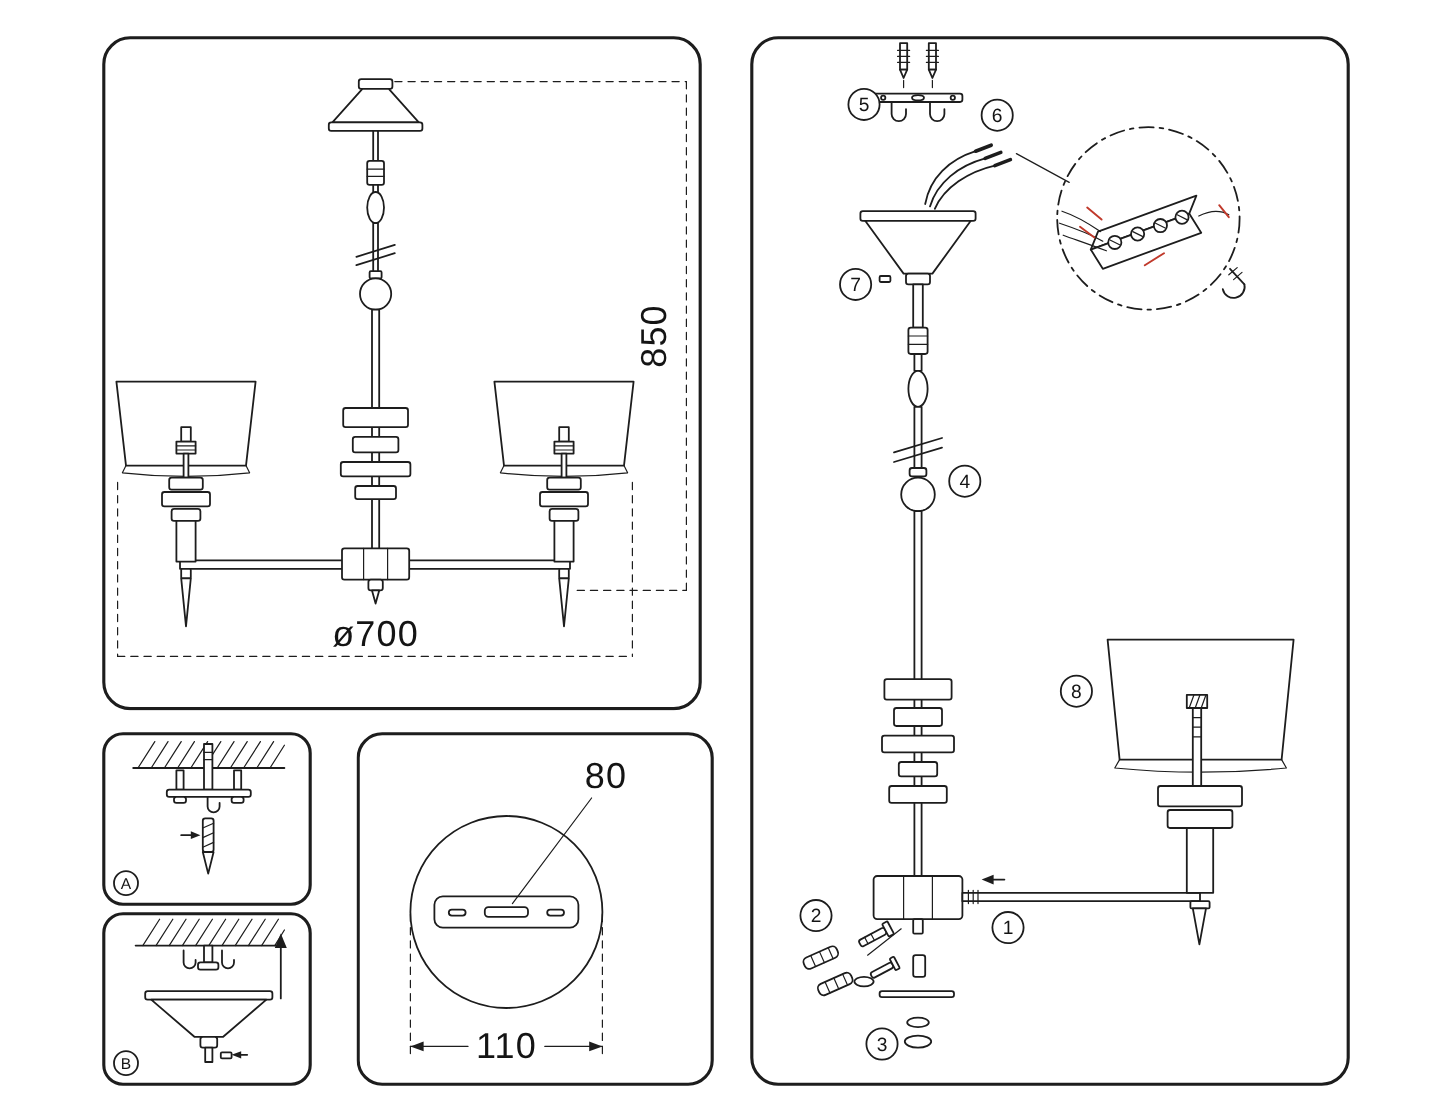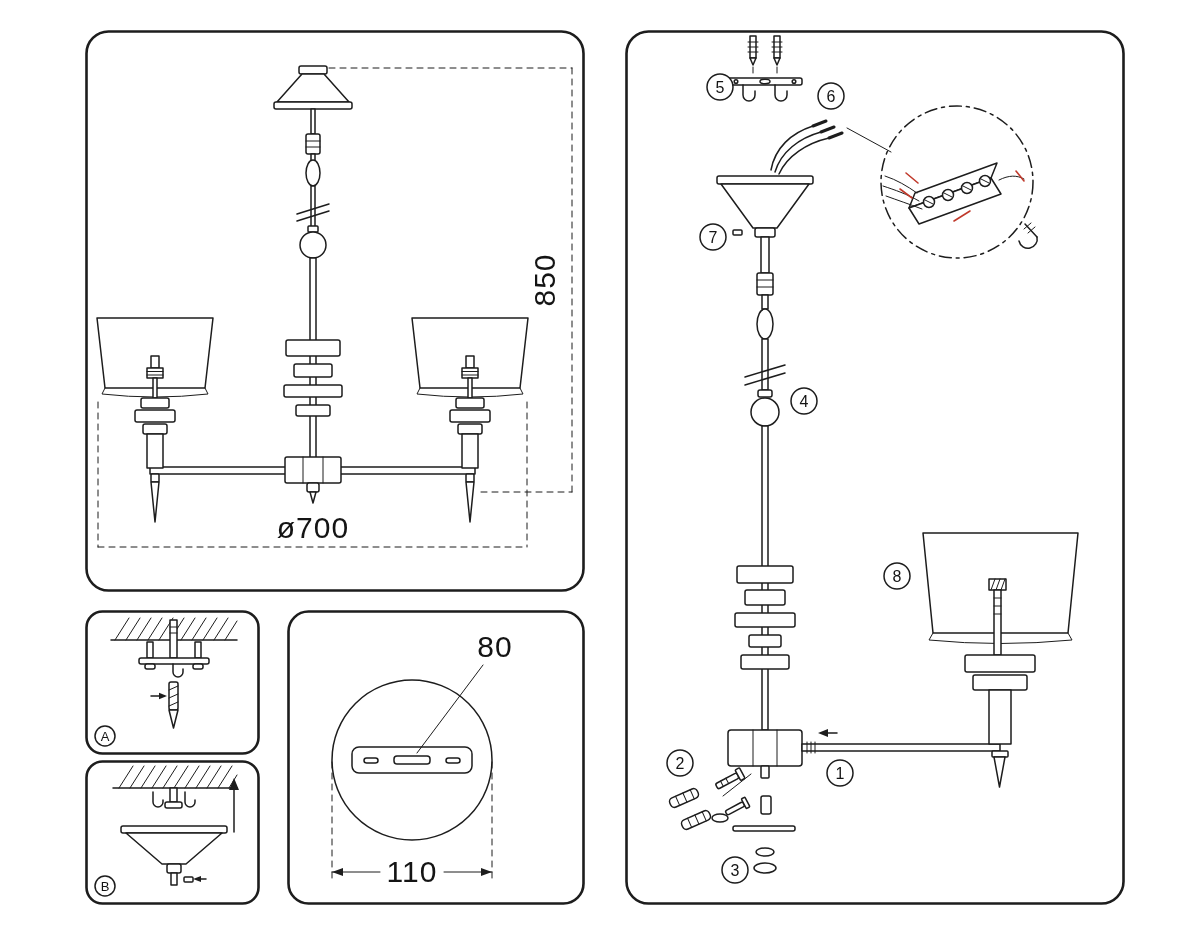--- a/index.html
+++ b/index.html
@@ -173,21 +173,21 @@
         <line class="ln" x1="149" y1="72" x2="149" y2="30"></line>
         <path class="arrowfill" d="M149 18 L144 30 L154 30 Z"></path>
       </g>
       <g>
         <circle class="fw" cx="20" cy="126" r="10"></circle>
         <text class="badge-sm" x="20" y="130.5" text-anchor="middle">B</text>
       </g>
     </svg>
   </div>
 
-  <div class="panel" style="left:287px; top:610px;">
+  <div class="panel" style="left:297px; top:610px;">
     <svg width="298" height="295" viewBox="0 0 298 295">
       <rect class="frame" x="1.5" y="1.5" width="295" height="292" rx="20"></rect>
       <g>
         <circle class="ln" cx="125" cy="150" r="80"></circle>
         <rect class="fw" x="65" y="137" width="120" height="26" rx="7"></rect>
         <rect class="fw" x="107" y="146" width="36" height="8" rx="3"></rect>
         <rect class="fw" x="77" y="148" width="14" height="5" rx="2.5"></rect>
         <rect class="fw" x="159" y="148" width="14" height="5" rx="2.5"></rect>
       </g>
       <g>

